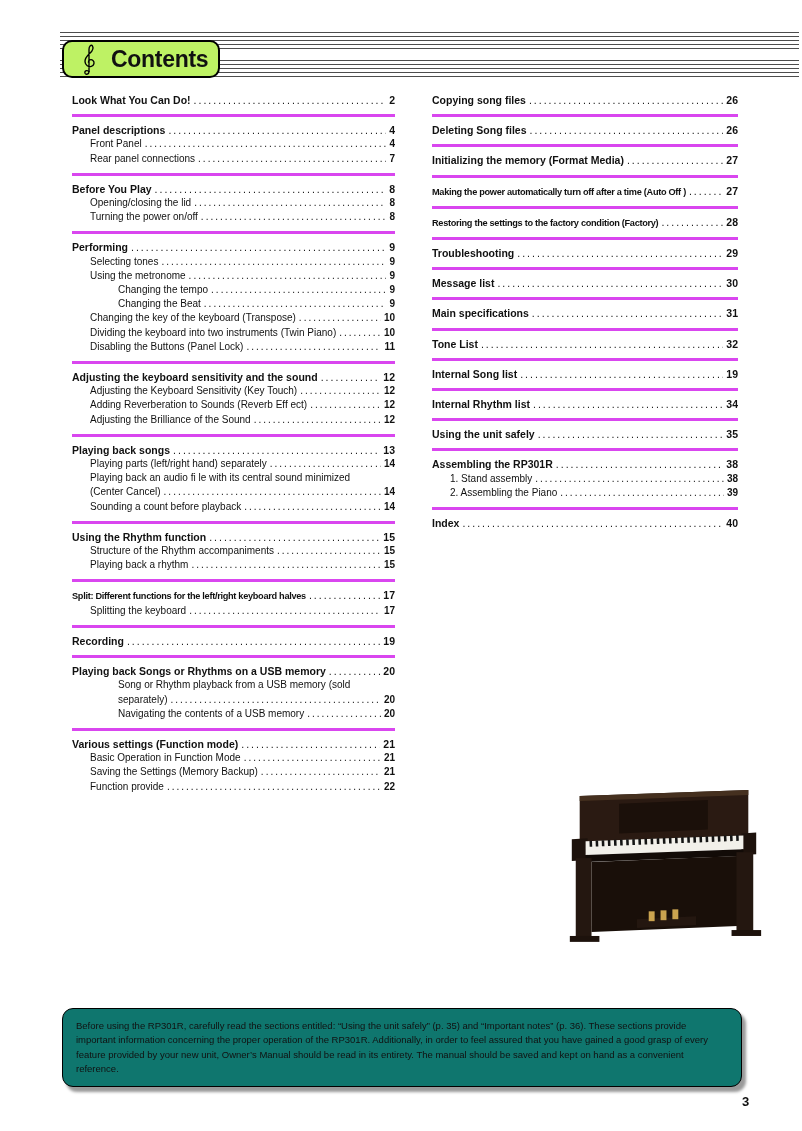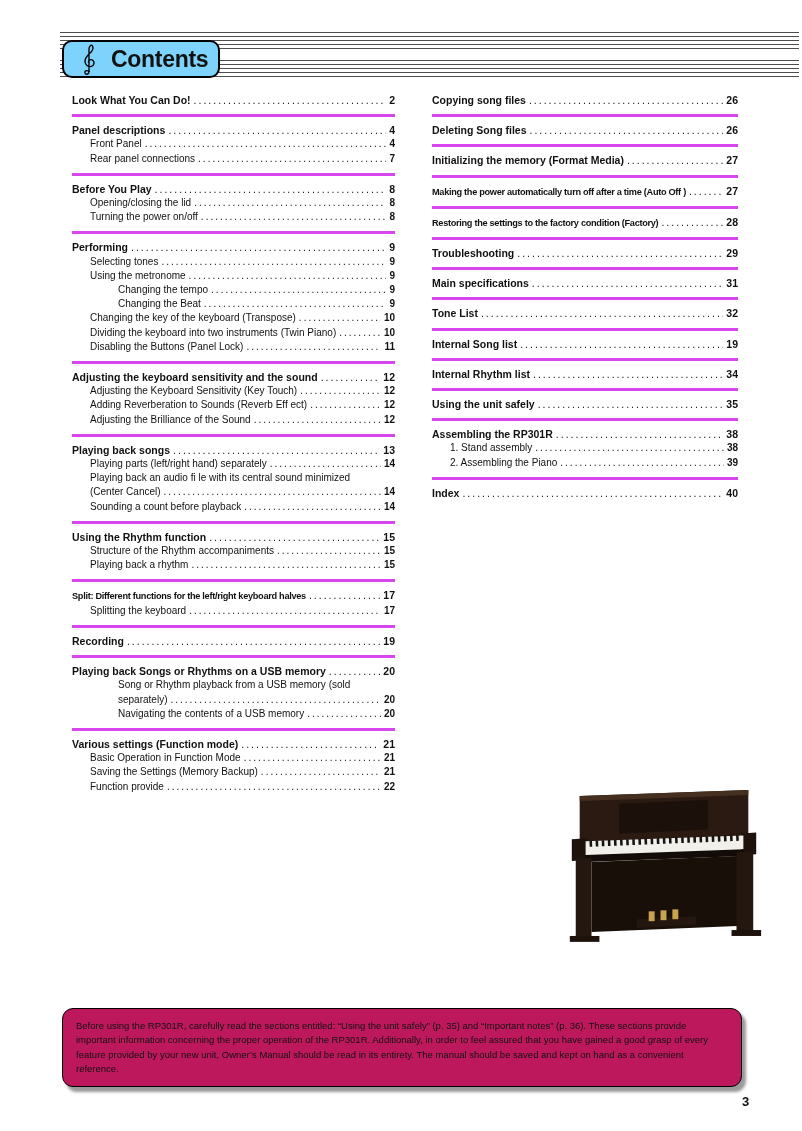--- a/index.html
+++ b/index.html
@@ -11,21 +11,21 @@
 
   
   .staff {
     position:absolute; left:60px; right:3px; height:17px;
     background:repeating-linear-gradient(#4d4d4d 0 1px, transparent 1px 4px);
   }
   #staff1 { top:32px; }
   #staff2 { top:60px; }
   .title-box {
     position:absolute; left:62px; top:40px; width:158px; height:38px;
-    background:#7dd3fc; border:2px solid #000; border-radius:10px; z-index:2;
+    background:#bef264; border:2px solid #000; border-radius:10px; z-index:2;
     display:flex; align-items:center; gap:9px; padding:0 12px;
   }
   .title-box h1 { font-size:23px; font-weight:bold; letter-spacing:-0.3px; }
   .clef svg { display:block; }
 
   
   .toc-col { position:absolute; top:88px; }
   #toc-left  { left:72px;  width:323px; }
   #toc-right { left:432px; width:306px; }
   .toc-group { border-top:3px solid #d946ef; margin-top:7px; padding-top:6px; }
@@ -49,21 +49,21 @@
   }
   .toc-page { font-weight:bold; }
 
   
   .piano { position:absolute; left:558px; top:778px; width:212px; height:170px; }
   .piano svg { display:block; width:100%; height:100%; }
 
   
   .notice-box {
     position:absolute; left:62px; top:1008px; width:680px;
-    border:1.5px solid #000; border-radius:11px; background:#be185d;
+    border:1.5px solid #000; border-radius:11px; background:#0f766e;
     padding:10px 13px; font-size:9.5px; line-height:1.5; color:#111;
     box-shadow:4px 5px 3px #9a9a9a;
   }
   .page-num {
     position:absolute; left:742px; top:1094px;
     font-size:13px; font-weight:bold;
   }
 </style>
 </head>
 <body>
@@ -325,20 +325,27 @@
         <span class="toc-title">Restoring the settings to the factory condition (Factory)</span>
         <span class="toc-dots"></span>
         <span class="toc-page">28</span>
       </div>
     </div>
     <div class="toc-group">
       <div class="toc-row lvl0">
         <span class="toc-title">Troubleshooting</span>
         <span class="toc-dots"></span>
         <span class="toc-page">29</span>
+      </div>
+    </div>
+    <div class="toc-group">
+      <div class="toc-row lvl0">
+        <span class="toc-title">Message list</span>
+        <span class="toc-dots"></span>
+        <span class="toc-page">30</span>
       </div>
     </div>
     <div class="toc-group">
       <div class="toc-row lvl0">
         <span class="toc-title">Main specifications</span>
         <span class="toc-dots"></span>
         <span class="toc-page">31</span>
       </div>
     </div>
     <div class="toc-group">

